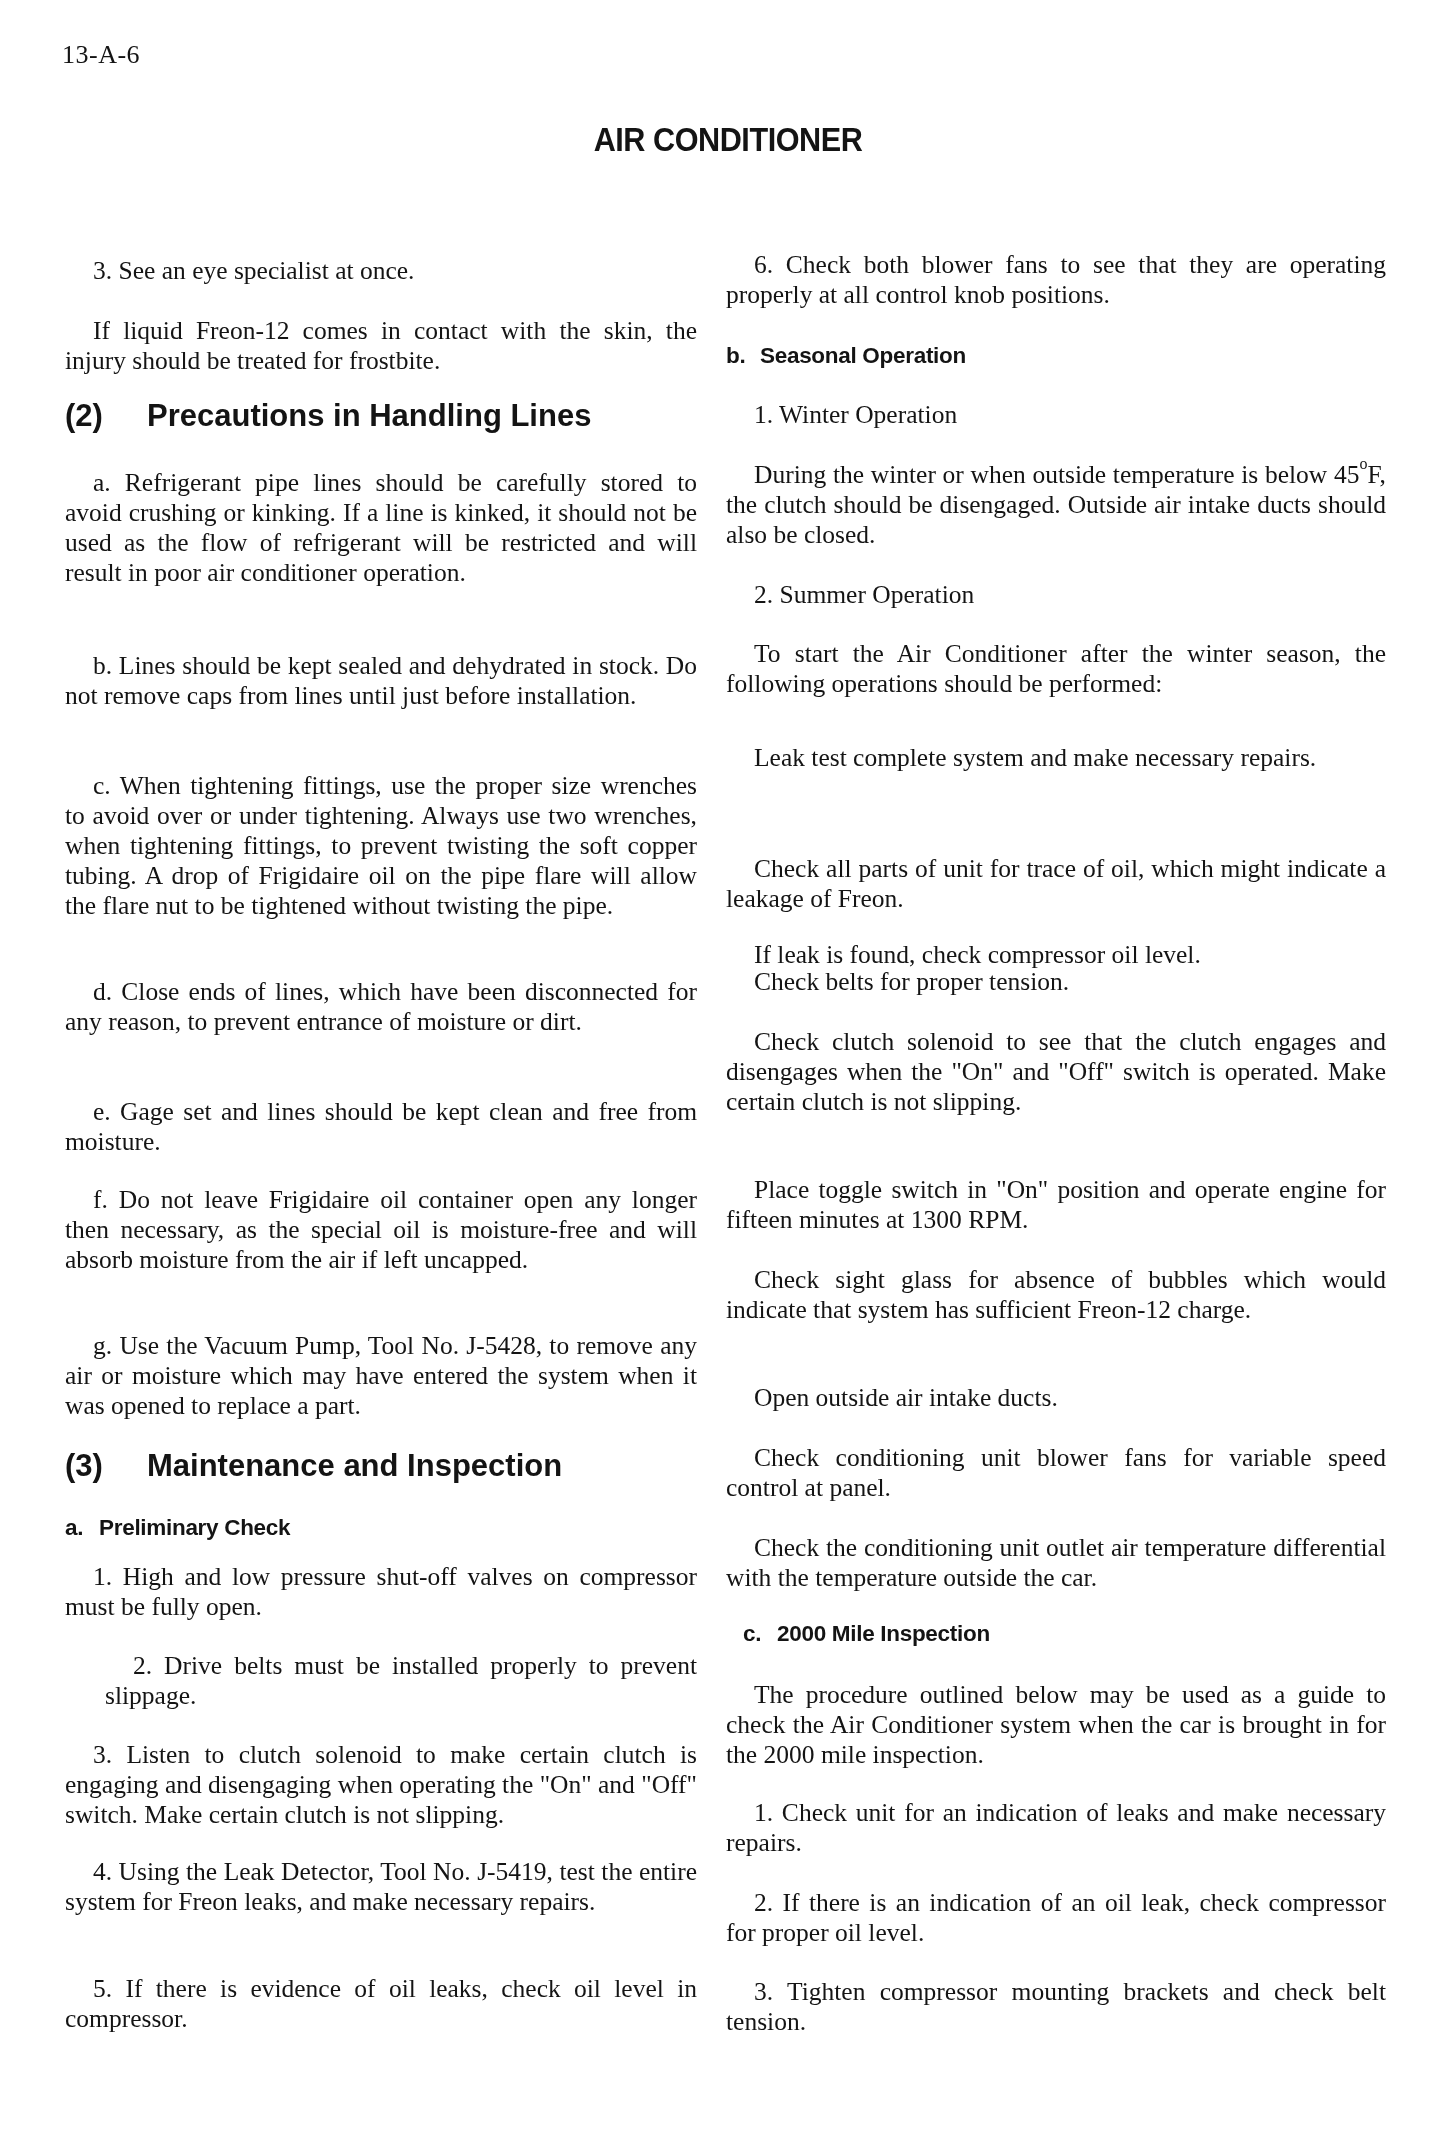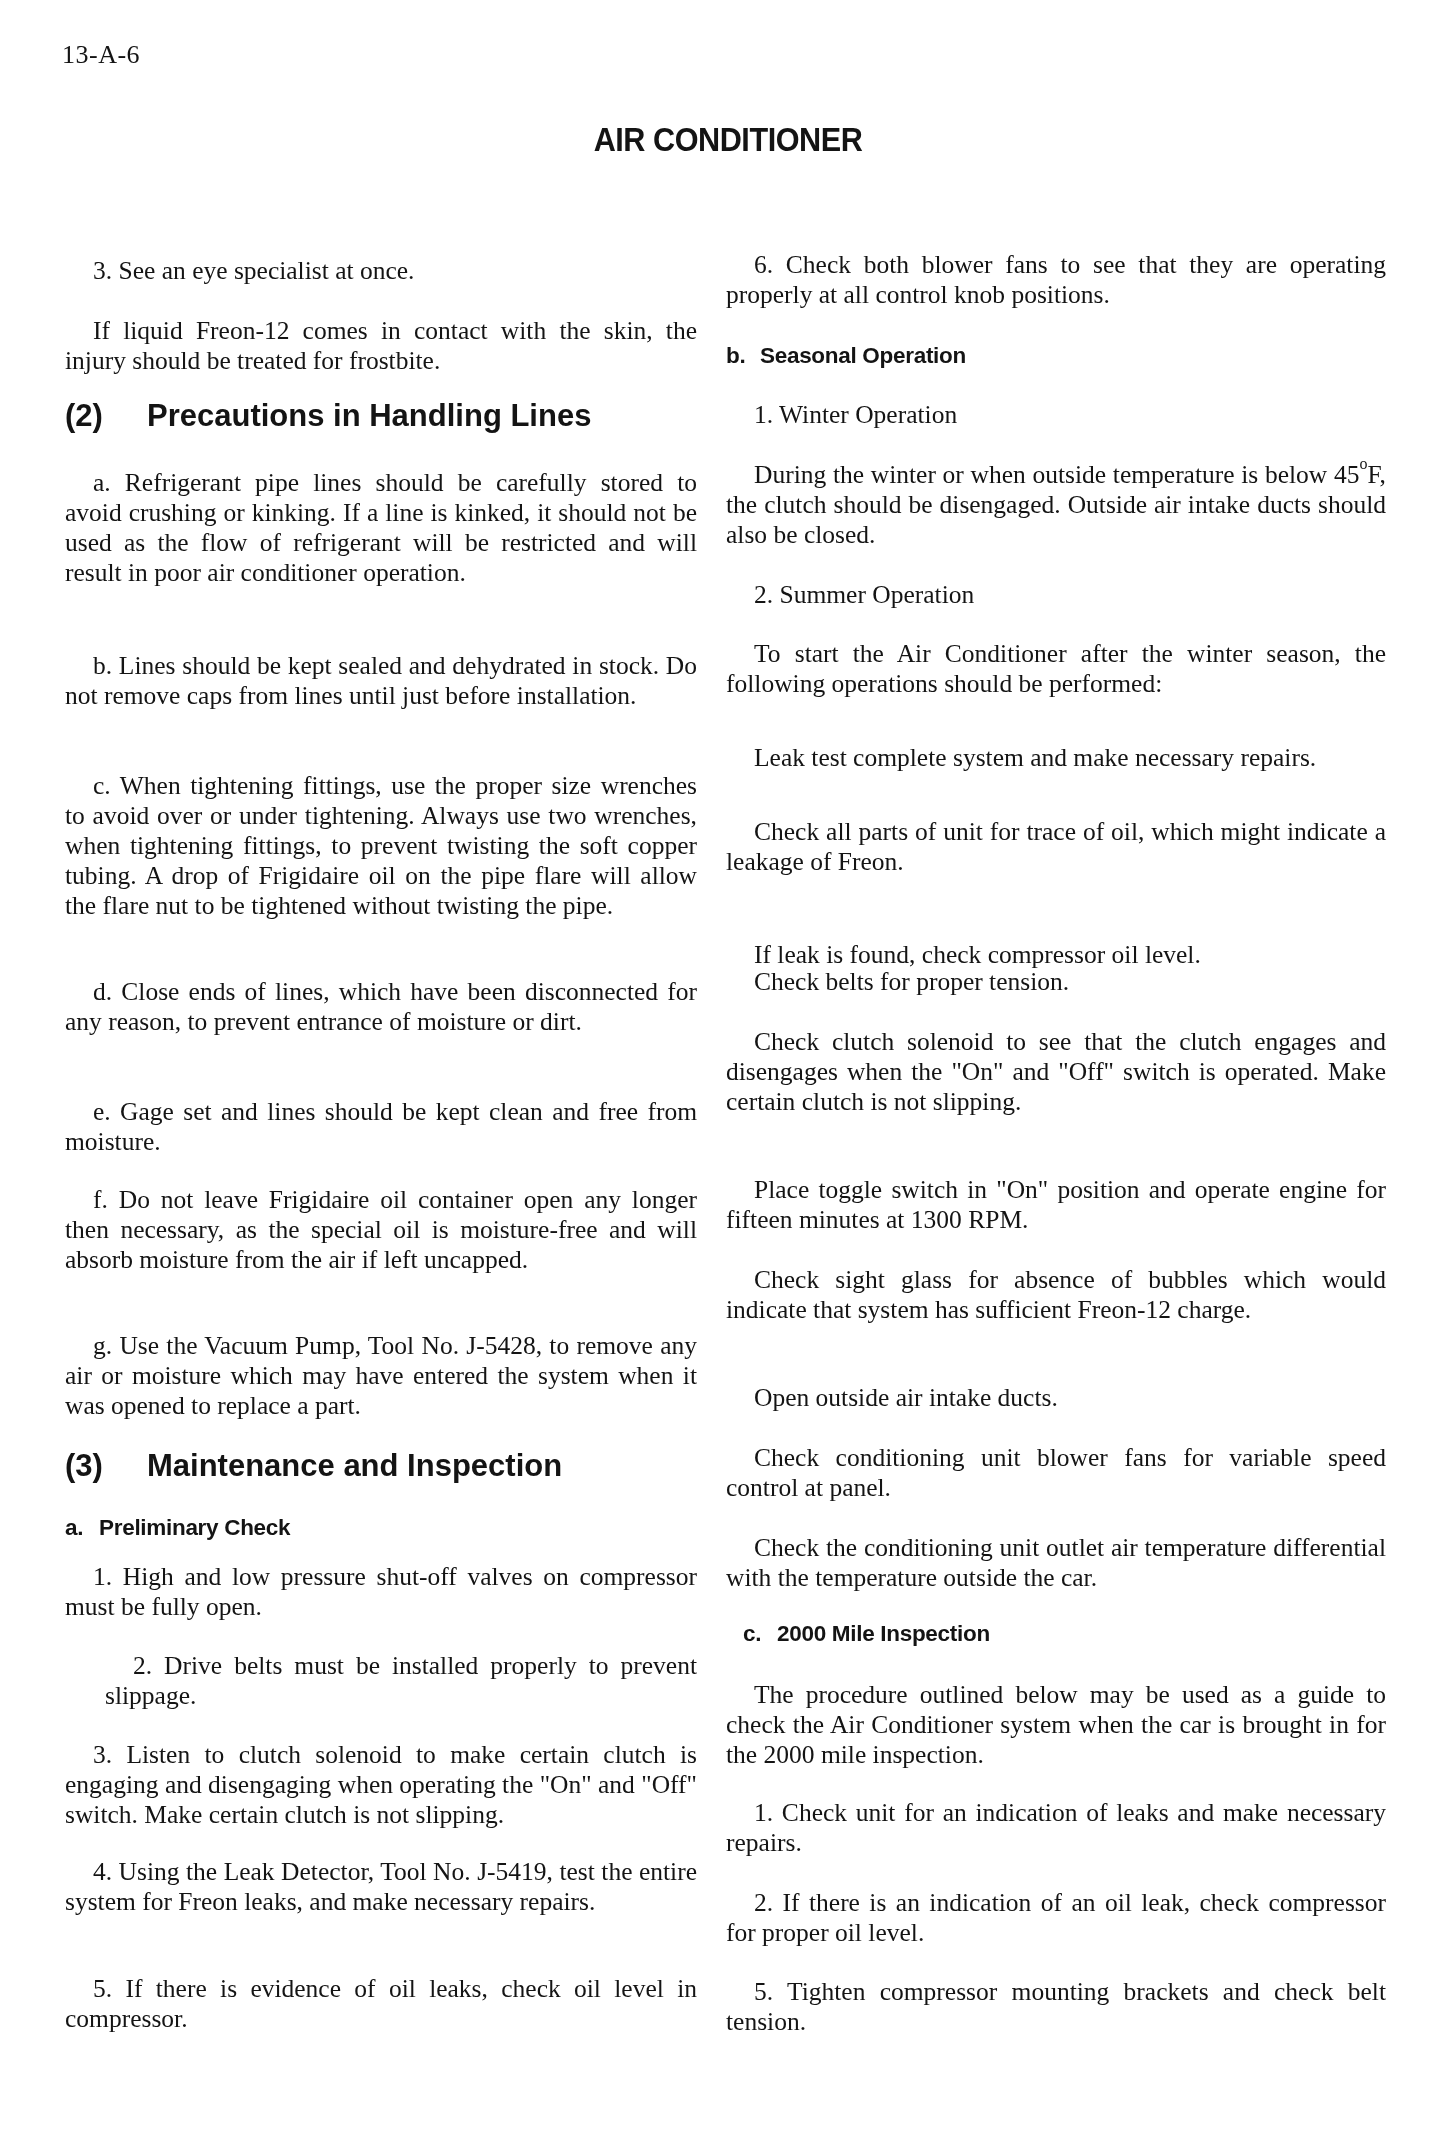--- a/index.html
+++ b/index.html
@@ -60,32 +60,32 @@
     <div class="h3" style="top:342px;">
       <span class="lbl">b.</span><span>Seasonal Operation</span>
     </div>
 
     <p class="p" style="top:400px;">1. Winter Operation</p>
     <p class="p" style="top:460px;"><span>During the winter or when outside temperature is below 45</span><sup class="deg">o</sup><span>F, the clutch should be disengaged. Outside air intake ducts should also be closed.</span></p>
     <p class="p" style="top:580px;">2. Summer Operation</p>
 
     <p class="p" style="top:639px;">To start the Air Conditioner after the winter season, the following operations should be performed:</p>
     <p class="p" style="top:743px;">Leak test complete system and make necessary repairs.</p>
-    <p class="p" style="top:817px;">Check all parts of unit for trace of oil, which might indicate a leakage of Freon.</p>
+    <p class="p" style="top:854px;">Check all parts of unit for trace of oil, which might indicate a leakage of Freon.</p>
     <p class="p" style="top:940px;">If leak is found, check compressor oil level.</p>
     <p class="p" style="top:967px;">Check belts for proper tension.</p>
     <p class="p" style="top:1027px;">Check clutch solenoid to see that the clutch engages and disengages when the "On" and "Off" switch is operated. Make certain clutch is not slipping.</p>
     <p class="p" style="top:1175px;">Place toggle switch in "On" position and operate engine for fifteen minutes at 1300 RPM.</p>
     <p class="p" style="top:1265px;">Check sight glass for absence of bubbles which would indicate that system has sufficient Freon-12 charge.</p>
     <p class="p" style="top:1383px;">Open outside air intake ducts.</p>
     <p class="p" style="top:1443px;">Check conditioning unit blower fans for variable speed control at panel.</p>
     <p class="p" style="top:1533px;">Check the conditioning unit outlet air temperature differential with the temperature outside the car.</p>
 
     <div class="h3" style="top:1620px;margin-left:17px;">
       <span class="lbl">c.</span><span>2000 Mile Inspection</span>
     </div>
 
     <p class="p" style="top:1680px;">The procedure outlined below may be used as a guide to check the Air Conditioner system when the car is brought in for the 2000 mile inspection.</p>
     <p class="p" style="top:1798px;">1. Check unit for an indication of leaks and make necessary repairs.</p>
     <p class="p" style="top:1888px;">2. If there is an indication of an oil leak, check compressor for proper oil level.</p>
-    <p class="p" style="top:1977px;">5. Tighten compressor mounting brackets and check belt tension.</p>
+    <p class="p" style="top:1977px;">3. Tighten compressor mounting brackets and check belt tension.</p>
   </div>
 </div>
 
 </body></html>

